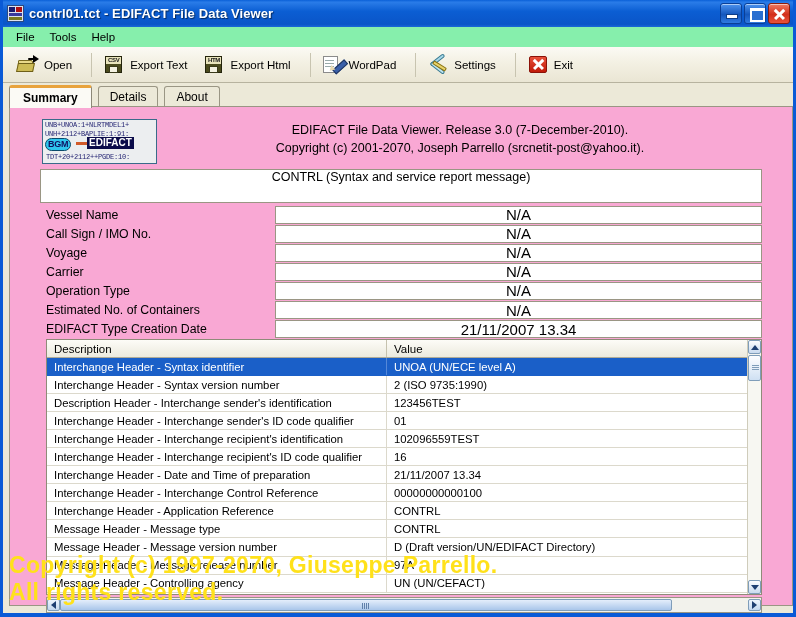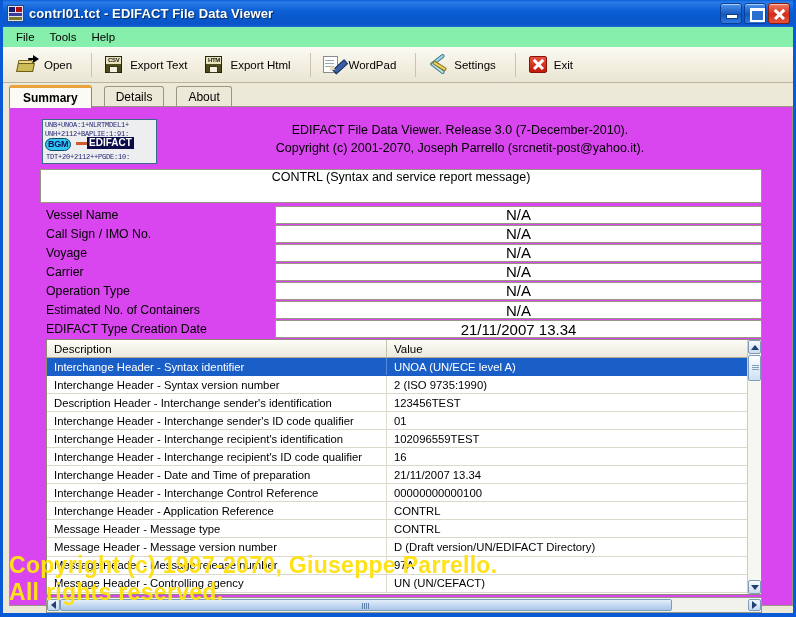--- a/index.html
+++ b/index.html
@@ -134,38 +134,38 @@
     display:flex; align-items:flex-end;
   }
   .tab {
     height: 21px; padding: 0 11px;
     display:flex; align-items:center; justify-content:center;
     font-size:12px; color:#000;
     background:#ece9d8;
     border:1px solid #9a9684;
     border-bottom:none;
     border-radius:3px 3px 0 0;
-    margin-right:12px;
+    margin-right:6px;
     cursor: default;
   }
   .tab.active {
     height: 23px;
     font-weight:bold;
     background:#fbfaf5;
     border-top:3px solid #e8a33d;
     border-left-color:#8c8878;
     border-right-color:#8c8878;
     padding: 0 13px;
     margin-bottom:-1px;
     position:relative; z-index:3;
   }
   
   #panel {
     position:absolute; left:6px; top:106px; width:784px; height:500px;
-    background:#d946ef;
+    background:#f9a8d4;
     border:1px solid #9a9684;
     border-top: 1px solid #9a9684;
   }
   
   #logo {
     position:absolute; left:32px; top:12px; width:115px; height:45px;
     background:#eceef0; border:1px solid #3a6a8a;
     overflow:hidden;
     font-family:"Liberation Mono", monospace;
     font-size:7px; line-height:9px; color:#1d1d6e;

